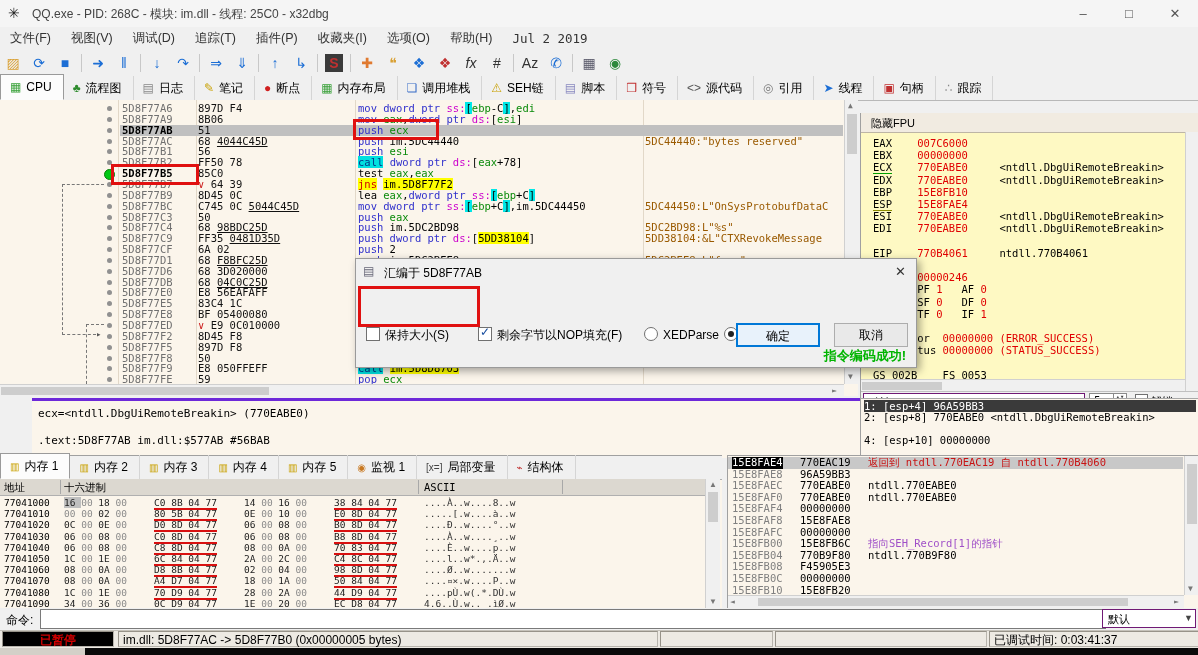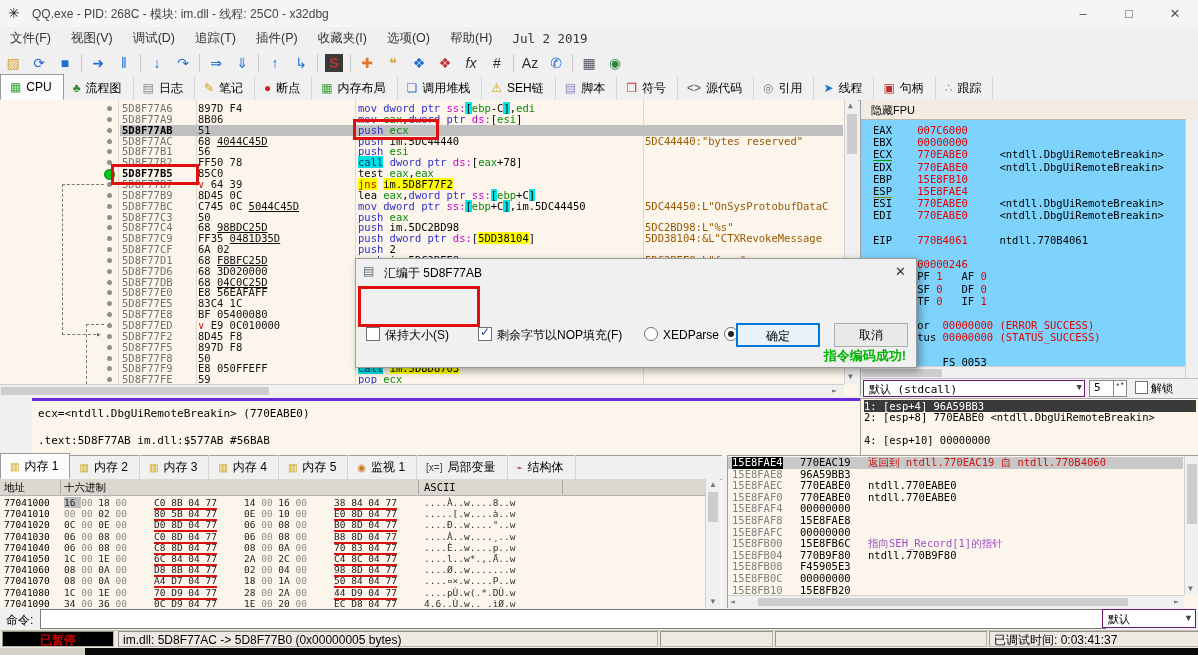--- a/index.html
+++ b/index.html
@@ -56,21 +56,21 @@
   .sbv{position:absolute;background:#F0F0F0;border-left:1px solid #D0D0D0;}
   .sbh{position:absolute;background:#F0F0F0;border-top:1px solid #D0D0D0;}
   .thumb{position:absolute;background:#CDCDCD;}
   .sarrow{position:absolute;color:#777;font-size:8px;text-align:center;}
 
   
   #infobox{left:0;top:398px;width:858px;height:57px;background:#FBF5EB;border-top:3px solid #6d28d9;margin-left:32px;}
   .infoline{position:absolute;left:6px;font-size:11px;white-space:pre;color:#000;}
 
   
-  #regpanel{left:860px;top:100px;width:338px;height:296px;background:#7dd3fc;border-left:1px solid #A0A0A0;}
+  #regpanel{left:860px;top:113px;width:338px;height:296px;background:#fef9c3;border-left:1px solid #A0A0A0;}
   #fpubar{left:0;top:0;width:337px;height:19px;background:#F1EBE1;border-bottom:1px solid #BDB5A5;}
   #fpubar span{position:absolute;left:10px;top:3px;font-size:11px;}
   .rline{position:absolute;left:12px;font-size:10.5px;white-space:pre;line-height:12px;}
   .rn{color:#000;} .rv{color:#E00000;} .rk{color:#000;}
   .ug{border-bottom:1px solid #00A000;} .uo{border-bottom:1px solid #8A8A00;}
   
   #convbar{left:0;top:278px;width:338px;height:18px;background:#F0F0F0;border-top:1px solid #C0C0C0;}
   .combo{position:absolute;background:#FFF;border:1px solid #701a75;font-size:11px;}
   .combo .cv{position:absolute;left:5px;top:1px;white-space:pre;}
   .combo .ca{position:absolute;right:2px;top:1px;color:#444;font-size:9px;}

